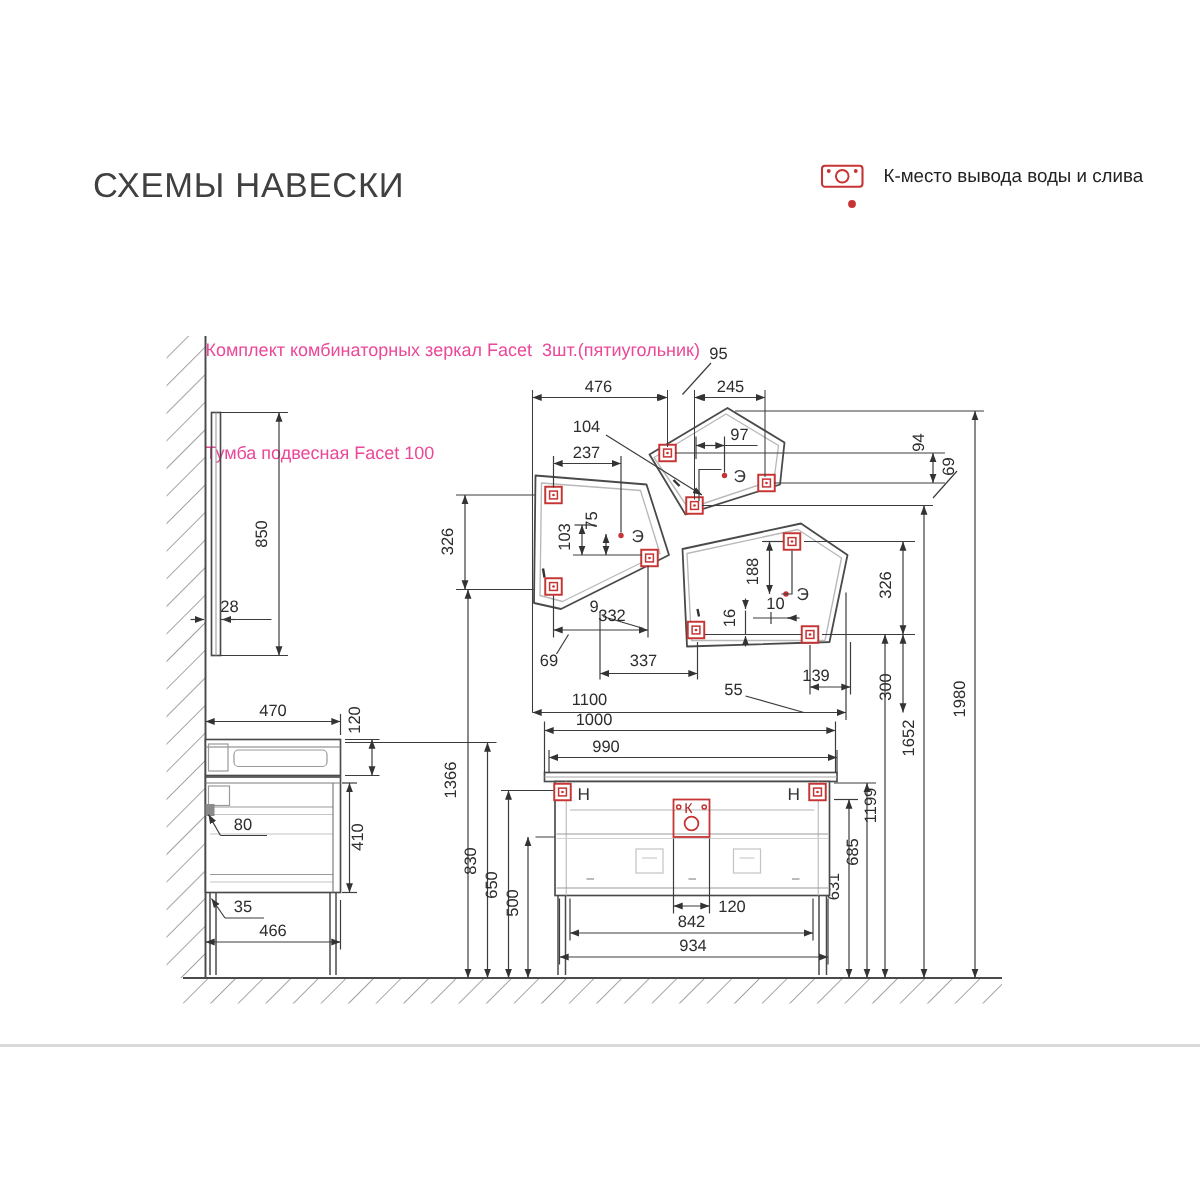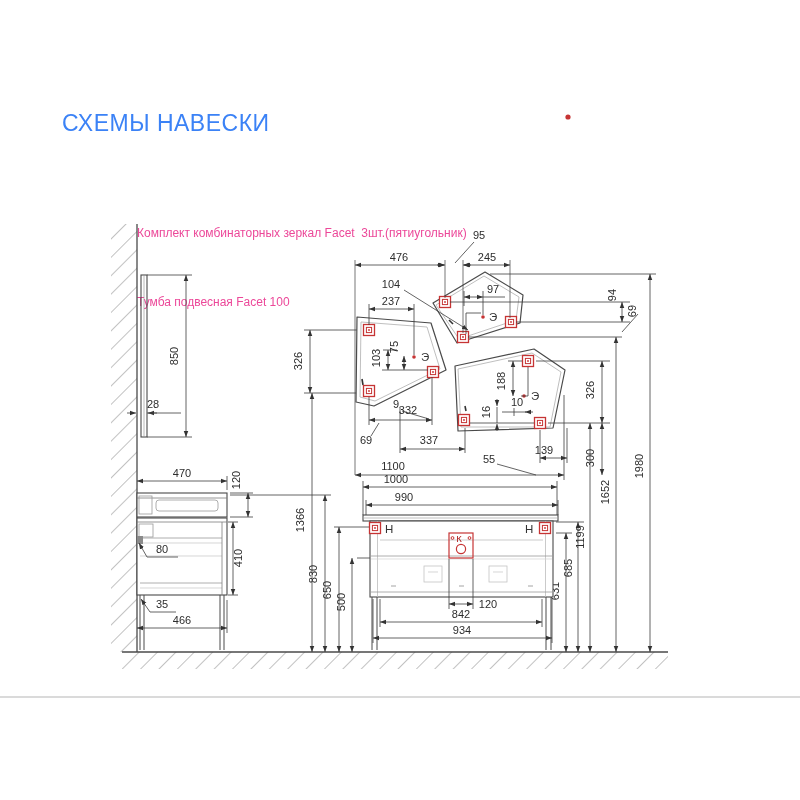--- a/index.html
+++ b/index.html
@@ -1,34 +1,45 @@
 <!DOCTYPE html>
 <html><head>
 <meta charset="utf-8">
 <style>
   html,body{margin:0;padding:0;background:#fff;}
   .page{position:relative;width:800px;height:800px;background:#ffffff;overflow:hidden;
         font-family:"Liberation Sans",sans-serif;color:#1a1a1a;}
-  .title{position:absolute;left:62px;top:110px;font-size:23px;letter-spacing:.5px;color:#3b82f6;}
+  .title{position:absolute;left:62px;top:110px;font-size:23px;letter-spacing:.5px;color:#404040;}
   .subtitle{position:absolute;left:137px;top:176px;font-size:12px;line-height:23px;color:#ec4899;white-space:pre;}
   .legend{position:absolute;left:547px;top:107px;font-size:12.5px;color:#222;}
   .legend-row{display:flex;align-items:center;height:19px;}
   .legend-icons{width:42px;display:flex;align-items:center;justify-content:flex-start;gap:3px;flex:0 0 42px;}
   svg text{font-family:"Liberation Sans",sans-serif;}
   .drawing{position:absolute;left:0;top:0;}
   .dim{font-size:11px;fill:#2d2d2d;}
   .sym{font-size:11.5px;fill:#333;}
 </style>
 </head>
 <body>
 <div class="page">
 
 <div class="title">СХЕМЫ НАВЕСКИ</div>
 
 <div class="legend">
+  <div class="legend-row">
+    <span class="legend-icons">
+      <svg width="30" height="18">
+        <rect x="1" y="2.5" width="27" height="14" rx="2" fill="none" stroke="#c63434" stroke-width="1.4"></rect>
+        <circle cx="14.5" cy="9.5" r="4.2" fill="none" stroke="#c63434" stroke-width="1.3"></circle>
+        <circle cx="5.5" cy="6" r="1.3" fill="#c63434"></circle>
+        <circle cx="23.5" cy="6" r="1.3" fill="#c63434"></circle>
+      </svg>
+    </span>
+    <span>К-место вывода воды и слива</span>
+  </div>
   <div class="legend-row">
     <span class="legend-icons" style="justify-content:center;">
       <svg width="10" height="10">
         <circle cx="5" cy="5" r="2.6" fill="#c63434"></circle>
       </svg>
     </span>
   </div>
 </div>
 
 <div class="subtitle">

